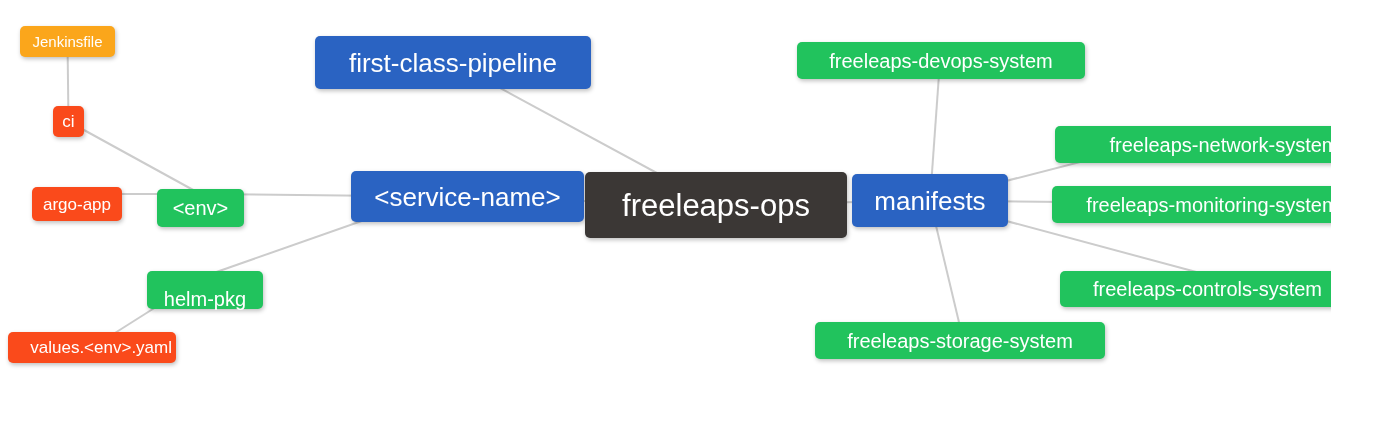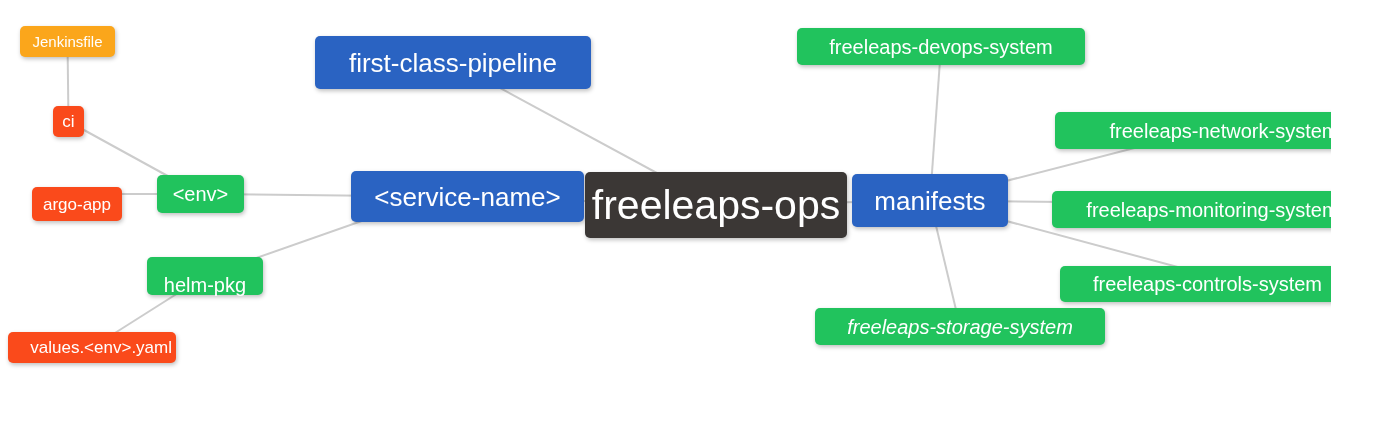--- a/index.html
+++ b/index.html
@@ -34,23 +34,23 @@
     display: flex;
     align-items: center;
     justify-content: center;
     color: var(--text-color, #ffffff);
     border-radius: 5px;
     box-shadow: 1px 2px 4px rgba(0,0,0,0.25);
     white-space: nowrap;
     cursor: default;
     line-height: 1;
   }
-  .role-root    { background: var(--root-bg, #3B3735);   font-size: 41px; }
+  .role-root    { background: var(--root-bg, #3B3735);   font-size: 31px; }
   .role-branch  { background: var(--branch-bg, #2A63C2); font-size: 26px; }
-  .role-success { background: var(--success-bg, #21C35D); font-size: 20px; }
+  .role-success { background: var(--success-bg, #21C35D); font-size: 20px; margin-top: 14px; }
   .role-danger  { background: var(--danger-bg, #FA4A1B);  font-size: 17px; }
   .role-warning { background: var(--warning-bg, #FBA61B); font-size: 15px; }
   .node-label {
     display: inline-block;
     padding: 0 4px;
   }
 </style>
 </head>
 <body>
 
@@ -101,23 +101,23 @@
       </div>
       <div class="node role-branch" style="left: 852px; top: 174px; width: 156px; height: 53px;">
         <span class="node-label">manifests</span>
       </div>
       <div class="node role-success" style="left: 797px; top: 28px; width: 288px; height: 37px;">
         <span class="node-label">freeleaps-devops-system</span>
       </div>
       <div class="node role-success" style="left: 1055px; top: 112px; width: 295px; height: 37px; padding-left: 43px;">
         <span class="node-label">freeleaps-network-system</span>
       </div>
-      <div class="node role-success" style="left: 1052px; top: 191px; width: 321px; height: 37px;">
+      <div class="node role-success" style="left: 1052px; top: 172px; width: 321px; height: 37px;">
         <span class="node-label">freeleaps-monitoring-system</span>
       </div>
-      <div class="node role-success" style="left: 1060px; top: 266px; width: 295px; height: 36px;">
+      <div class="node role-success" style="left: 1060px; top: 257px; width: 295px; height: 36px;">
         <span class="node-label">freeleaps-controls-system</span>
       </div>
-      <div class="node role-success" style="left: 815px; top: 308px; width: 290px; height: 37px; font-style: italic;">
+      <div class="node role-success" style="left: 815px; top: 308px; width: 290px; height: 37px;">
         <span class="node-label">freeleaps-storage-system</span>
       </div>
     </div>
 </div>
 
 </body></html>

